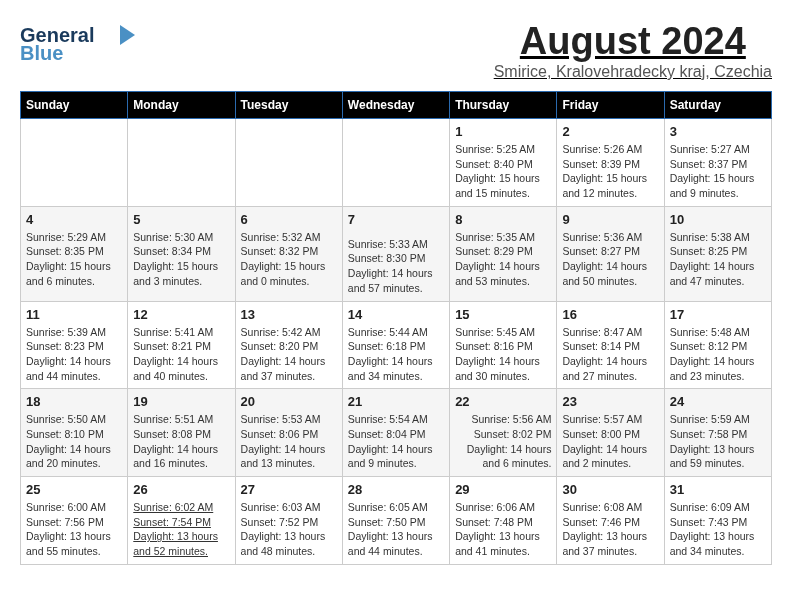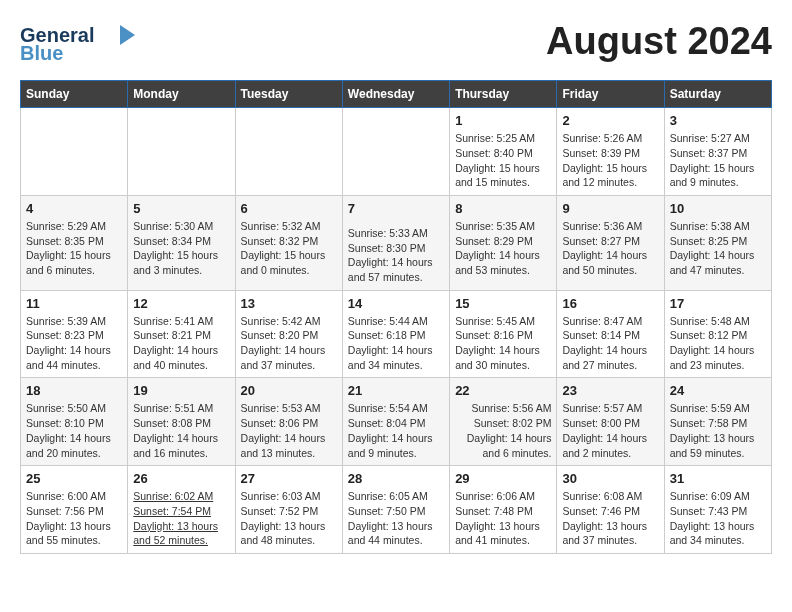--- a/index.html
+++ b/index.html
@@ -22,37 +22,38 @@
       align-items: flex-start;
     }
     .logo-text {
       font-size: 22px;
       font-weight: bold;
       color: #8b5cf6;
       line-height: 1.1;
     }
     .title-block {
       text-align: center;
+      text-decoration: underline;
     }
     .main-title {
       font-size: 38px;
       font-weight: bold;
       color: #222;
     }
     .subtitle {
       font-size: 16px;
       color: #555;
     }
     .calendar-table {
       width: 100%;
       border-collapse: collapse;
       font-size: 11px;
     }
     .calendar-table thead tr th {
-      background: #404040;
+      background: #000000;
       color: #fff;
       text-align: left;
       padding: 6px 5px;
       font-size: 12px;
       font-weight: bold;
       border: 1px solid #2a6aaf;
     }
     .calendar-table tbody tr td {
       border: 1px solid #ccc;
       vertical-align: top;
@@ -89,20 +90,21 @@
       <svg width="120" height="45" viewBox="0 0 120 45">
         <text x="0" y="22" font-family="Arial" font-size="20" font-weight="bold" fill="#1a3a5c">General</text>
         <text x="0" y="40" font-family="Arial" font-size="20" font-weight="bold" fill="#4a90c4">Blue</text>
 
         <polygon points="100,5 115,15 100,25" fill="#4a90c4"></polygon>
       </svg>
     </div>
   </div>
   <div class="title-block">
     <div class="main-title">August 2024</div>
+    <div class="subtitle">Smirice, Kralovehradecky kraj, Czechia</div>
   </div>
 </div>
 
 <table class="calendar-table">
   <thead>
     <tr>
       <th>Sunday</th>
       <th>Monday</th>
       <th>Tuesday</th>
       <th>Wednesday</th>

